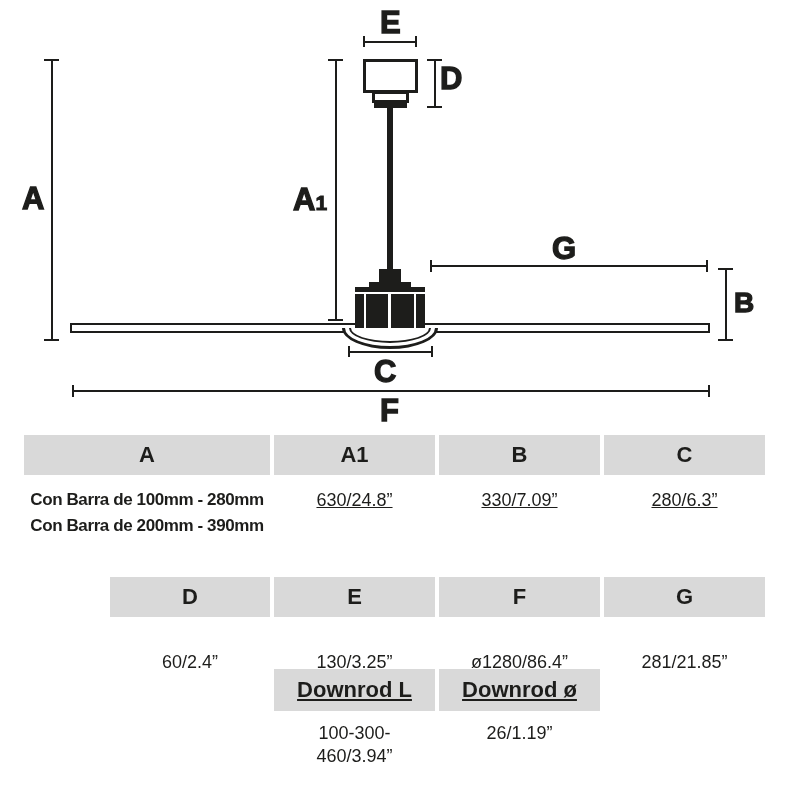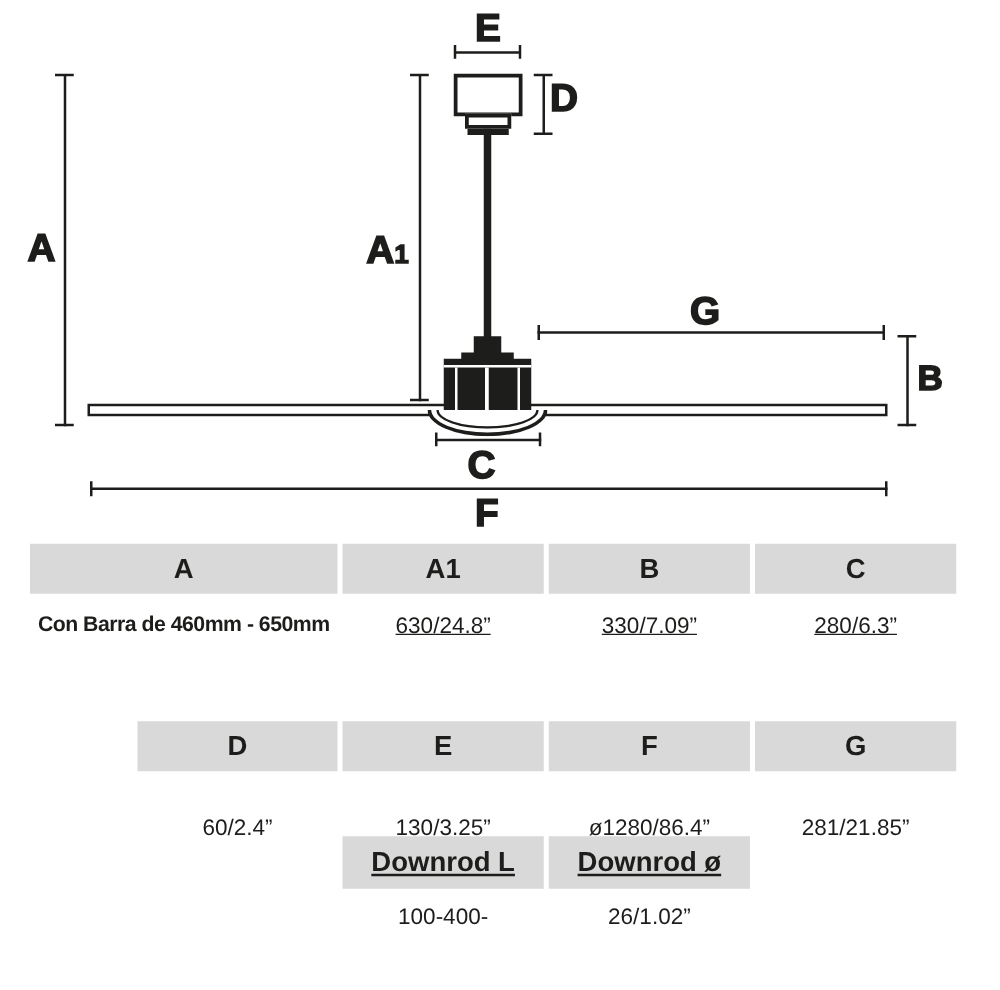--- a/index.html
+++ b/index.html
@@ -160,21 +160,22 @@
     <div class="dim-label" id="lab-f">F</div>
   </div>
 
   <div>
     <div class="hcell colA t1h">A</div>
     <div class="hcell col1 t1h">A1</div>
     <div class="hcell col2 t1h">B</div>
     <div class="hcell col3 t1h">C</div>
 
     <div class="vcell" id="conbarra">
-      <div>Con Barra de 460mm - 650mm</div>
+      <div>Con Barra de 100mm - 280mm</div>
+      <div>Con Barra de 200mm - 390mm</div>
     </div>
     <div class="vcell col1 t1v">630/24.8”</div>
     <div class="vcell col2 t1v">330/7.09”</div>
     <div class="vcell col3 t1v">280/6.3”</div>
   </div>
 
   <div>
     <div class="hcell colD t2h">D</div>
     <div class="hcell col1 t2h">E</div>
     <div class="hcell col2 t2h">F</div>
@@ -184,18 +185,19 @@
     <div class="vcell col1 t2v">130/3.25”</div>
     <div class="vcell col2 t2v">ø1280/86.4”</div>
     <div class="vcell col3 t2v">281/21.85”</div>
   </div>
 
   <div>
     <div class="hcell col1 t3h">Downrod L</div>
     <div class="hcell col2 t3h">Downrod ø</div>
 
     <div class="vcell col1 t3v">
-      <div>100-400-</div>
+      <div>100-300-</div>
+      <div>460/3.94”</div>
     </div>
-    <div class="vcell col2 t3v">26/1.02”</div>
+    <div class="vcell col2 t3v">26/1.19”</div>
   </div>
 
 </div>
 
 </body></html>

